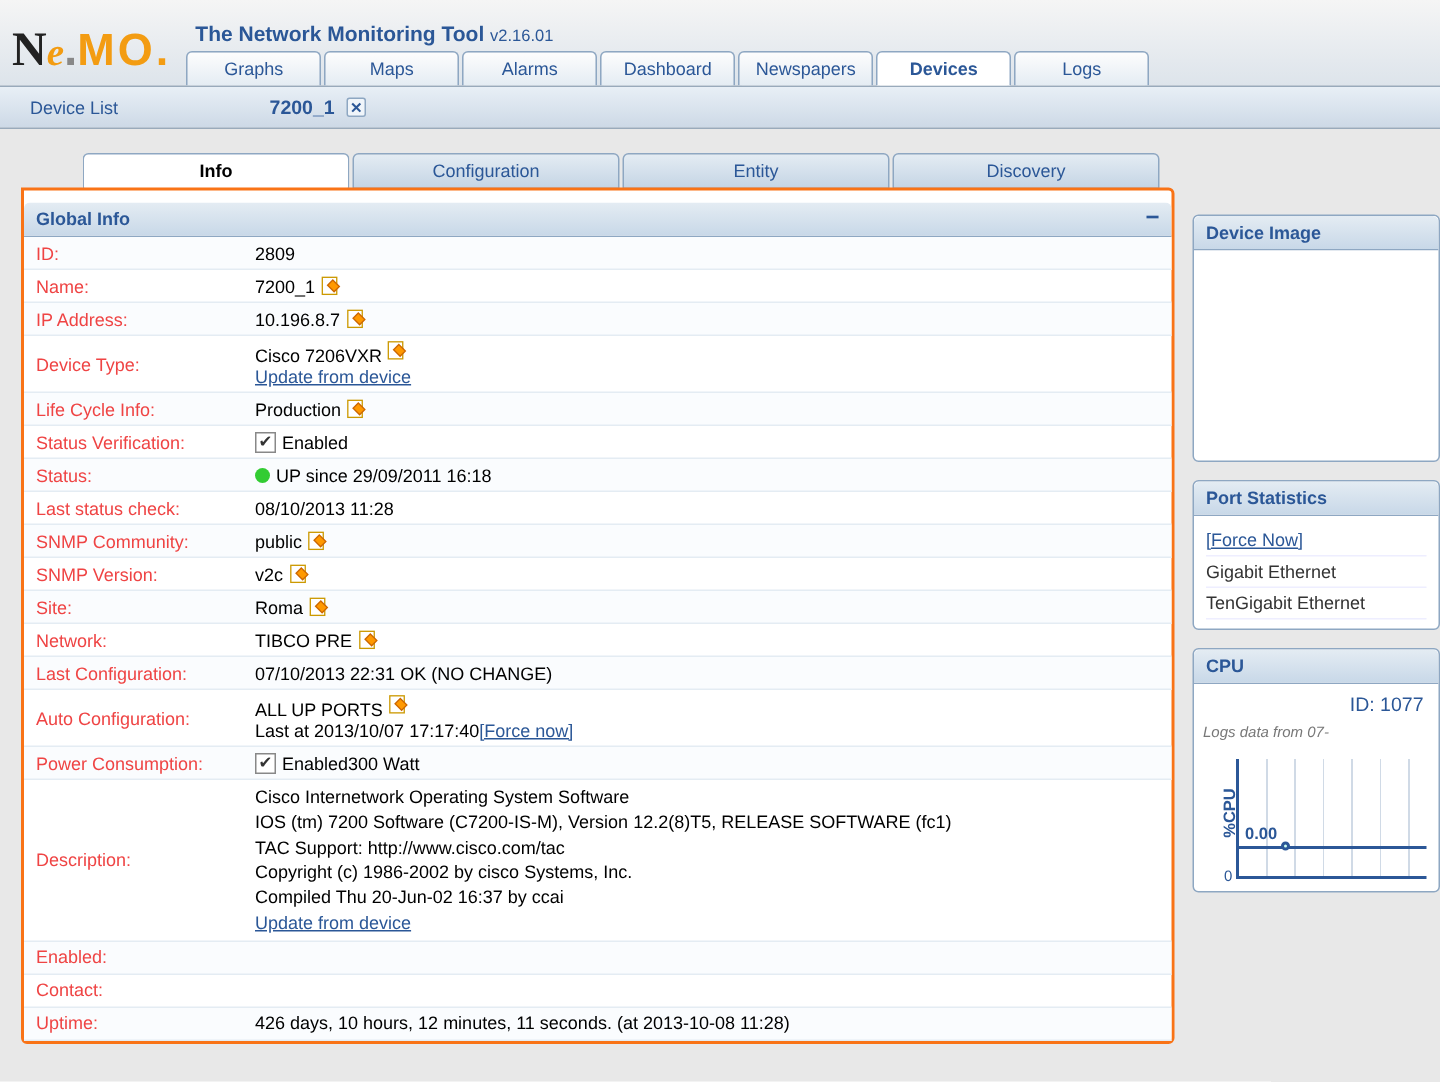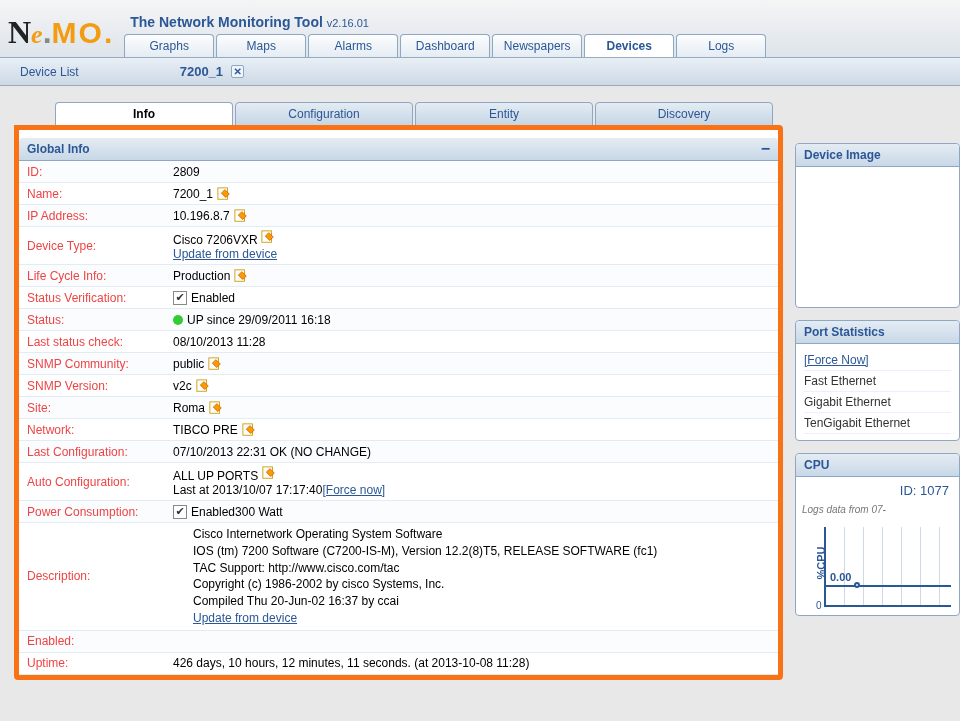--- a/index.html
+++ b/index.html
@@ -18,21 +18,21 @@
 .main-tab { background: linear-gradient(#fdfdfd, #e4ecf3); border: 1px solid #8ea7c2; border-bottom: none; border-radius: 4px 4px 0 0; padding: 4px 0; width: 90px; text-align: center; color: #2b5797; cursor: pointer; font-size: 12px; }
 .main-tab.active { background: #fff; font-weight: bold; }
 .sub-bar { background: linear-gradient(#e8eff6, #cdd9e6); border-bottom: 1px solid #9ab; display: flex; align-items: center; padding: 2px 20px; height: 28px; gap: 41px; text-align: right; }
 .sub-link { color: #2b5797; cursor: pointer; }
 .sub-current { color: #2b5797; font-weight: bold; font-size: 13px; display: flex; align-items: center; gap: 8px; margin-left: 60px; }
 .close-x { border: 1px solid #8ea7c2; border-radius: 2px; width: 13px; height: 13px; display: inline-flex; align-items: center; justify-content: center; font-size: 10px; color: #2b5797; cursor: pointer; background: #f0f5fa; }
 .detail-tabs { display: flex; margin: 16px 0 0 14px; padding-left: 41px; }
 .detail-tab { background: linear-gradient(#e4ecf3, #c5d5e5); border: 1px solid #8ea7c2; border-radius: 4px 4px 0 0; padding: 4px 0; width: 178px; text-align: center; color: #2b5797; cursor: pointer; margin-right: 2px; font-size: 12px; }
 .detail-tab.active { background: #fff; font-weight: bold; color: #000; border-bottom: 1px solid #fff; }
 .content { display: flex; gap: 12px; padding: 0 0 0 14px; margin-top: -1px; }
-.main-panel { flex: 1; background: #fff; border: 5px solid #f97316; border-radius: 0 4px 4px 4px; padding: 8px 0 0 0; min-width: 0; }
+.main-panel { flex: 1; background: #fff; border: 2px solid #f97316; border-radius: 0 4px 4px 4px; padding: 8px 0 0 0; min-width: 0; }
 .side-panels { width: 165px; display: flex; flex-direction: column; gap: 12px; padding-top: 18px; }
 .panel { background: #fff; border: 1px solid #8ea7c2; border-radius: 4px; }
 .panel-header { background: linear-gradient(#e4ecf3, #c8d8e8); border-bottom: 1px solid #8ea7c2; padding: 4px 8px; color: #2b5797; font-weight: bold; font-size: 12px; border-radius: 4px 4px 0 0; display: flex; justify-content: space-between; align-items: center; }
 .collapse { color: #2b5797; font-size: 16px; cursor: pointer; line-height: 10px; font-weight: bold; }
 .panel-body { padding: 6px 8px; }
 .info-table { width: 100%; }
 .info-row { display: flex; border-bottom: 1px solid #e4ecf3; padding: 3px 8px; align-items: center; min-height: 22px; }
 .info-row:nth-child(odd) { background: #fafcfe; }
 .info-label { width: 146px; color: #ef4444; }
 .info-value { flex: 1; color: #000; display: flex; align-items: center; gap: 4px; flex-wrap: wrap; }
@@ -47,21 +47,21 @@
 .cpu-chart { padding: 6px; }
 .cpu-title { text-align: right; color: #2b5797; font-size: 13px; padding-right: 4px; }
 .cpu-sub { text-align: left; color: #777; font-size: 10px; font-style: italic; padding: 6px 4px 2px 0; }
 .chart-area { border-left: 2px solid #2b5797; border-bottom: 2px solid #2b5797; height: 80px; margin: 10px 2px 2px 22px; position: relative; background: repeating-linear-gradient(to right, transparent, transparent 18px, #d0dae6 18px, #d0dae6 19px); }
 .chart-ylabel { position: absolute; left: -22px; top: 30px; transform: rotate(-90deg); color: #2b5797; font-size: 11px; font-weight: bold; }
 .chart-v0 { position: absolute; left: -10px; bottom: -6px; font-size: 10px; color: #2b5797; }
 .chart-val { position: absolute; left: 4px; top: 44px; color: #2b5797; font-size: 11px; font-weight: bold; }
 .chart-line { position: absolute; left: 0; right: 0; top: 58px; border-top: 2px solid #2b5797; }
 .chart-point { position: absolute; left: 28px; top: 55px; width: 6px; height: 6px; border: 2px solid #2b5797; border-radius: 50%; background: #cfe; }
 .device-img-body { height: 140px; }
-.description-block { line-height: 1.4; margin-left: 20px; }
+.description-block { line-height: 1.4; }
 </style>
 </head>
 <body>
 
 <div class="top-bar">
   <div class="logo">
     <span class="logo-n">N</span>
       <span class="logo-e">e</span>
       <span class="logo-dot">.</span>
       <span class="logo-mo">MO</span>
@@ -238,41 +238,44 @@
         <span>Compiled Thu 20-Jun-02 16:37 by ccai</span><br>
         <span class="link-action">Update from device</span>
       </span>
           </div>
         </div>
       <div class="info-row">
           <div class="info-label">Enabled:</div>
           <div class="info-value"></div>
         </div>
       <div class="info-row">
+          <div class="info-label">Contact:</div>
+          <div class="info-value"></div>
+        </div>
+      <div class="info-row">
           <div class="info-label">Uptime:</div>
           <div class="info-value">426 days, 10 hours, 12 minutes, 11 seconds. (at 2013-10-08 11:28)</div>
         </div>
     </div>
   </div>
 
   <div class="side-panels">
     <div class="panel">
       <div class="panel-header">
           <span>Device Image</span>
         </div>
       <div class="panel-body device-img-body"></div>
     </div>
 
     <div class="panel">
       <div class="panel-header">
           <span>Port Statistics</span>
         </div>
       <div class="panel-body">
         <span class="port-link first">[Force Now]</span>
-        <span class="port-link">Fast Ethernet</span>
         <span class="port-link">Gigabit Ethernet</span>
         <span class="port-link">TenGigabit Ethernet</span>
       </div>
     </div>
 
     <div class="panel">
       <div class="panel-header">
           <span>CPU</span>
         </div>
       <div class="cpu-chart">

